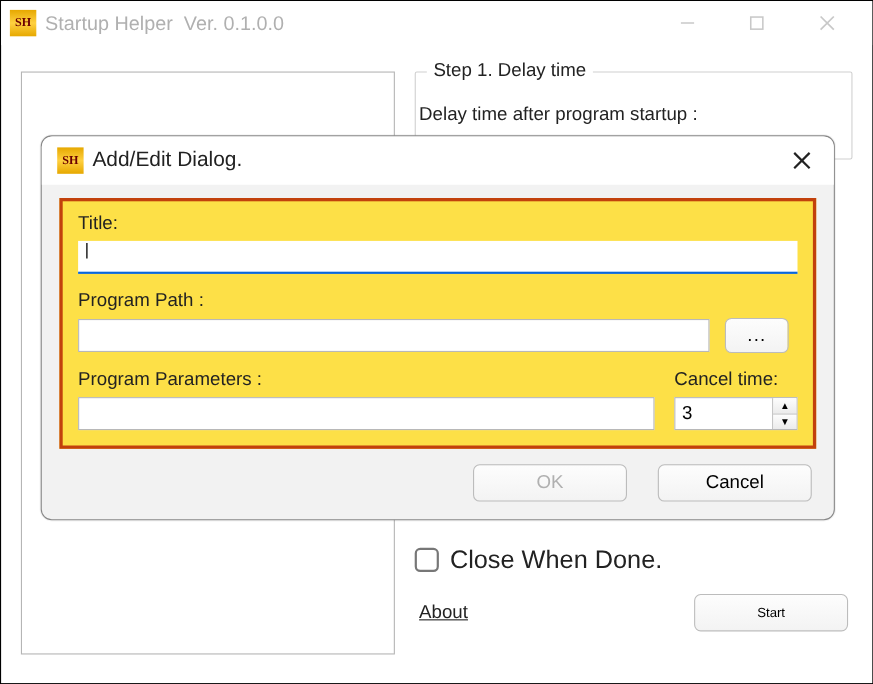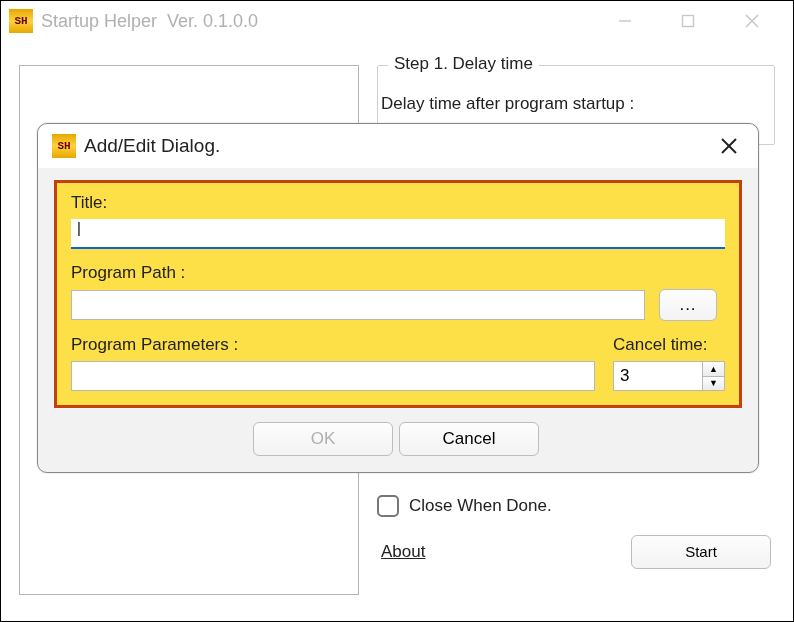--- a/index.html
+++ b/index.html
@@ -24,21 +24,21 @@
       width: 24px;
       height: 24px;
       background: linear-gradient(to bottom, #e6a800 0%, #ffd040 50%, #e6a800 100%);
       margin-right: 8px;
       display: flex;
       align-items: center;
       justify-content: center;
       font-size: 11px;
       font-weight: bold;
       color: #6b0000;
-      font-family: Liberation Mono, monospace;
+      font-family: Liberation Serif, serif;
     }
     .main-title {
       font-size: 18px;
       color: #b0b0b0;
     }
     .main-version {
       font-size: 18px;
       color: #b0b0b0;
       margin-left: 10px;
     }
@@ -86,21 +86,21 @@
     }
     .body-text {
       font-size: 17px;
       color: #222;
       margin-top: 10px;
     }
     .checkbox-row {
       display: flex;
       align-items: center;
       gap: 10px;
-      font-size: 17px;
+      font-size: 23px;
       color: #222;
       margin: 14px 0 18px 0;
     }
     .checkbox {
       width: 22px;
       height: 22px;
       border: 2px solid #777;
       border-radius: 5px;
       background: #fff;
     }
@@ -110,21 +110,21 @@
       color: #222;
       display: inline-block;
     }
     .start-btn {
       float: right;
       width: 140px;
       height: 34px;
       border: 1px solid #bcbcbc;
       border-radius: 6px;
       background: linear-gradient(#fdfdfd, #f3f3f3);
-      font-size: 15px;
+      font-size: 12px;
       text-align: center;
       line-height: 32px;
     }
     .bottom-row {
       display: flex;
       align-items: center;
       justify-content: space-between;
       padding: 0 4px;
     }
     
@@ -250,22 +250,22 @@
       align-items: center;
       justify-content: center;
       background: linear-gradient(#fdfdfd,#ebebeb);
       font-size: 9px;
     }
     .spinner-btn:first-child {
       border-bottom: 1px solid #b8b8b8;
     }
     .dialog-buttons {
       display: flex;
-      justify-content: center;
-      gap: 6px;
+      justify-content: flex-end;
+      gap: 28px;
       margin-top: 14px;
       padding-right: 4px;
     }
     .dlg-btn {
       width: 140px;
       height: 34px;
       border: 1px solid #bcbcbc;
       border-radius: 6px;
       background: linear-gradient(#fdfdfd, #f3f3f3);
       font-size: 17px;

